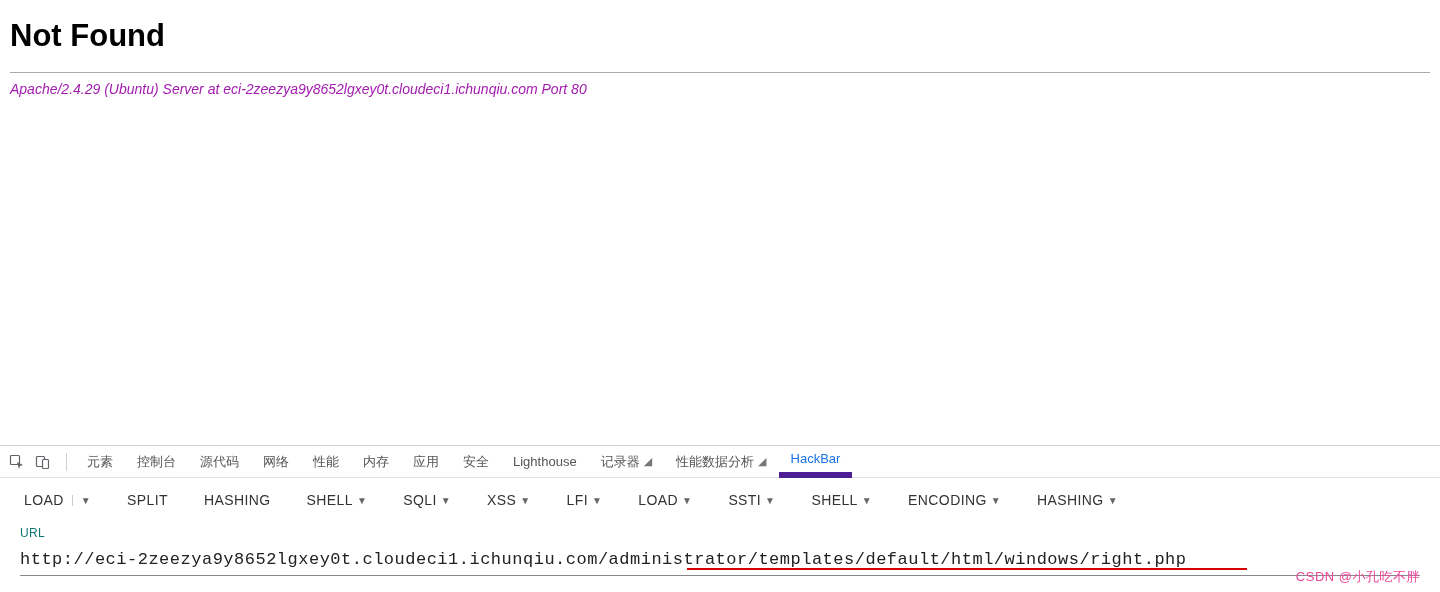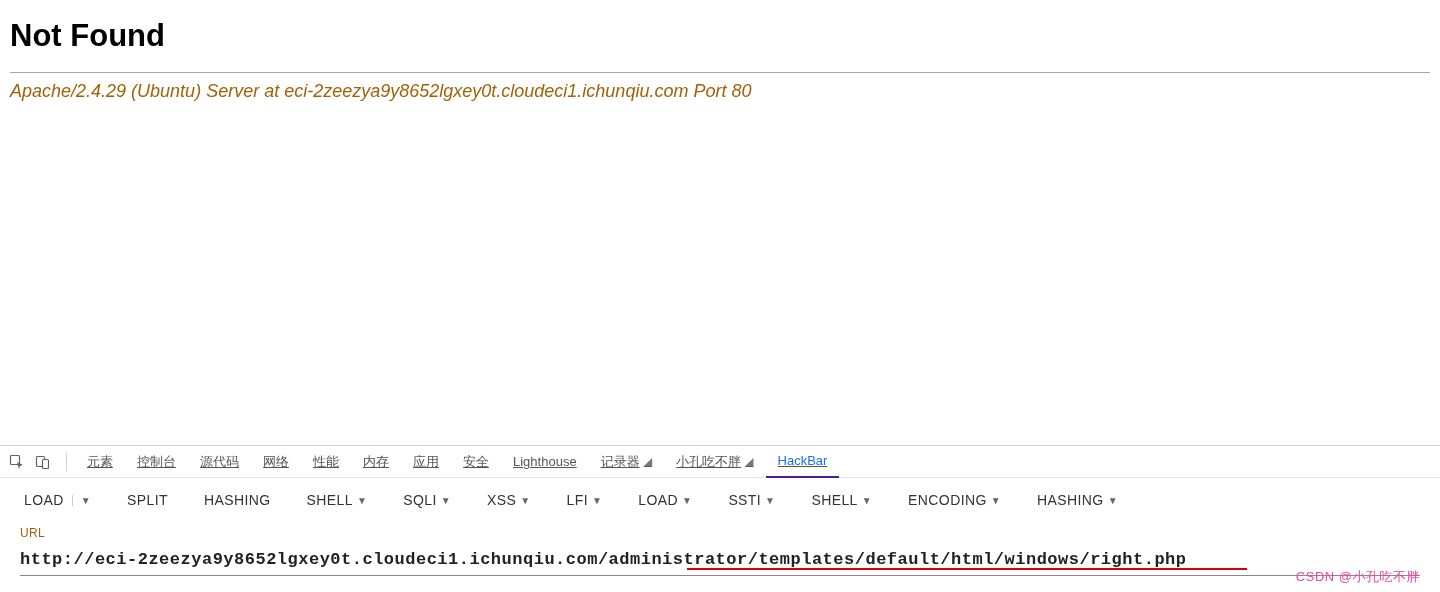--- a/index.html
+++ b/index.html
@@ -25,40 +25,39 @@
       color: #111;
       margin-bottom: 14px;
     }
     .page-content hr {
       border: none;
       border-top: 1px solid #aaa;
       margin: 10px 0 8px 0;
     }
     .page-content p.sig {
       font-style: italic;
-      font-size: 18px;
-      color: #a16207;
+      font-size: 14px;
+      color: #a21caf;
     }
     .devtools {
       position: absolute;
       left: 0; right: 0; bottom: 0;
       border-top: 1px solid #d0d0d0;
       background: #fff;
       font-family: "Segoe UI", Arial, sans-serif;
     }
     .devtools-tabbar {
       display: flex;
       align-items: center;
       height: 32px;
       border-bottom: 1px solid #e3e3e3;
       padding: 0 6px;
       gap: 0;
       color: #555;
       font-size: 13px;
-      text-decoration: underline;
     }
     .dt-icon {
       width: 22px; height: 22px;
       display: inline-flex; align-items: center; justify-content: center;
       color: #5f6368;
       margin-right: 4px;
     }
     .dt-sep {
       width: 1px; height: 18px; background: #d0d0d0; margin: 0 8px;
     }
@@ -66,21 +65,21 @@
       padding: 0 12px;
       height: 32px;
       display: inline-flex; align-items: center;
       color: #555;
       cursor: pointer;
       white-space: nowrap;
       gap: 4px;
     }
     .dt-tab.active {
       color: #1a73e8;
-      border-bottom: 2px solid #4c1d95;
+      border-bottom: 6px solid #4c1d95;
     }
     .pin-icon {
       font-size: 11px;
       color: #777;
     }
     .hackbar-toolbar {
       display: flex;
       align-items: center;
       height: 44px;
       padding: 0 20px;
@@ -106,36 +105,35 @@
       padding-left: 8px;
       margin-left: 4px;
       font-size: 10px;
       color: #666;
     }
     .url-section {
       padding: 4px 20px 16px 20px;
     }
     .url-label {
       font-size: 12px;
-      color: #a16207;
+      color: #0f766e;
       margin-bottom: 6px;
       letter-spacing: 0.3px;
     }
     .url-input {
       width: 100%;
       border: none;
       border-bottom: 1px solid #888;
       font-family: "Consolas", "Courier New", monospace;
       font-size: 17px;
       letter-spacing: 0.5px;
       padding: 4px 0 6px 0;
       outline: none;
       color: #222;
       background: transparent;
-      font-weight: bold;
     }
     .underline-highlight {
       position: absolute;
       height: 2px;
       background: #d60000;
     }
     .watermark {
       position: absolute;
       right: 20px;
       bottom: 6px;
@@ -176,21 +174,21 @@
     <span class="dt-tab">性能</span>
     <span class="dt-tab">内存</span>
     <span class="dt-tab">应用</span>
     <span class="dt-tab">安全</span>
     <span class="dt-tab">Lighthouse</span>
     <span class="dt-tab">
       <span>记录器</span>
       <span class="pin-icon">◢</span>
     </span>
     <span class="dt-tab">
-      <span>小孔吃不胖</span>
+      <span>性能数据分析</span>
       <span class="pin-icon">◢</span>
     </span>
     <span class="dt-tab active">HackBar</span>
   </div>
 
   <div class="hackbar-toolbar">
     <span class="hb-btn">
       <span>LOAD</span>
       <span class="hb-split-caret">▼</span>
     </span>

